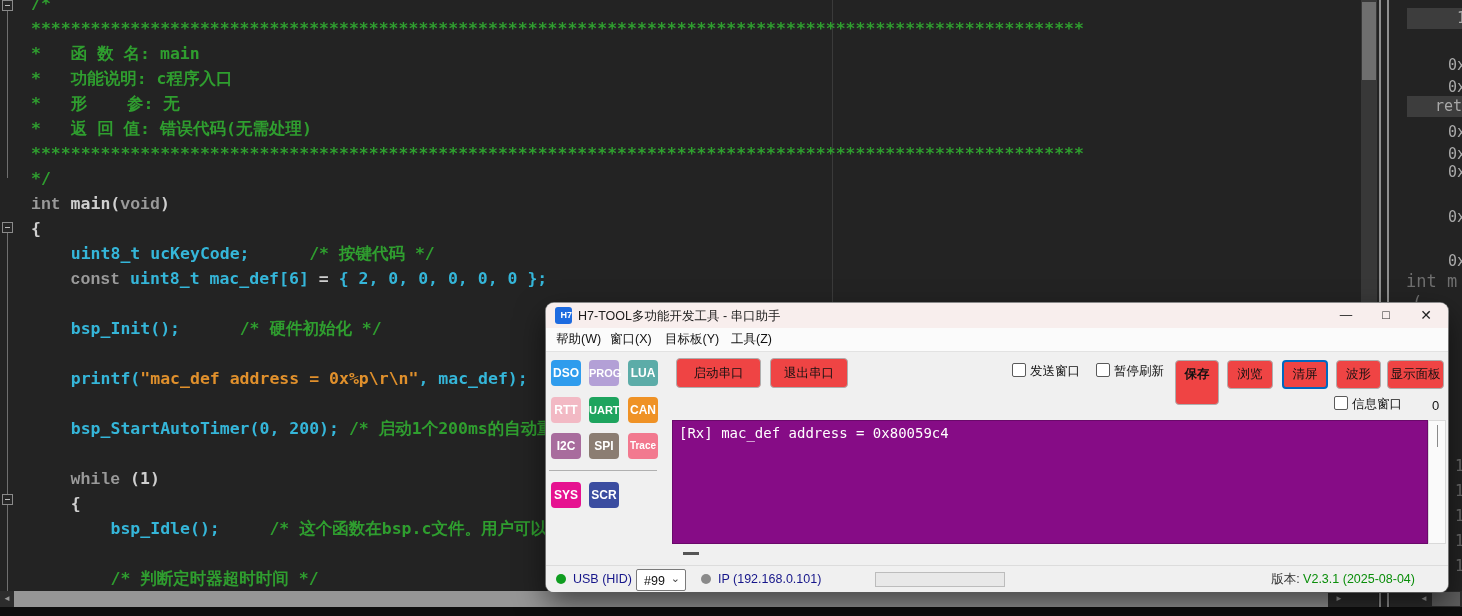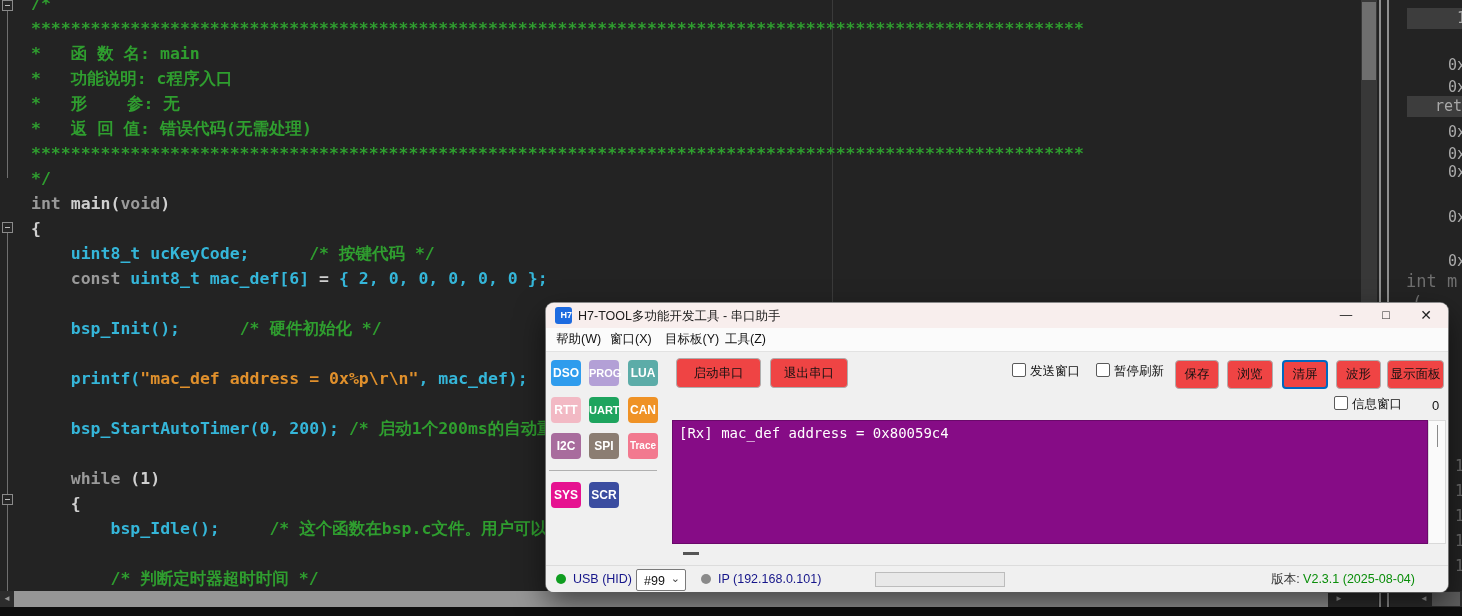--- a/index.html
+++ b/index.html
@@ -5,21 +5,21 @@
   html,body{margin:0;padding:0;background:#000;}
   #screen{position:relative;width:1462px;height:616px;overflow:hidden;
           background:#232323;font-family:"Liberation Sans",sans-serif;}
   
   #code-pane{position:absolute;left:0;top:0;width:1361px;height:591px;overflow:hidden;}
   #ruler-line{position:absolute;left:832px;top:0;width:1px;height:591px;background:#3a3a3a;}
   #code-lines{position:absolute;left:31px;top:-9px;
     font-family:"DejaVu Sans Mono","Liberation Mono",monospace;
     font-size:16.5px;font-weight:600;line-height:25px;white-space:pre;}
   .cl{height:25px;}
-  .sg-c{color:#2f9e2f;} .sg-y{color:#35b6d9;} .sg-k{color:#9a9a9a;}
+  .sg-c{color:#2f9e2f;} .sg-y{color:#35b6d9;} .sg-k{color:#9a9a9a;font-family:Liberation Mono, monospace;}
   .sg-w{color:#cfcfcf;} .sg-s{color:#e0902c;}
   
   .fold-box{position:absolute;left:2px;width:11px;height:11px;border:1px solid #8a8a8a;
     background:#262626;box-sizing:border-box;}
   .fold-box::after{content:"";position:absolute;left:2px;top:4px;width:5px;height:1px;background:#bbb;}
   .fold-line{position:absolute;left:7px;width:1px;background:#6f6f6f;}
   
   #v-scroll{position:absolute;left:1361px;top:0;width:16px;height:591px;background:#383838;}
   #v-thumb{position:absolute;left:1px;top:2px;width:14px;height:78px;background:#6f6f6f;}
   
@@ -151,21 +151,21 @@
       <div id="title-text">H7-TOOL多功能开发工具 - 串口助手</div>
       <div class="win-ctl" style="right:82px;">—</div>
       <div class="win-ctl" style="right:42px;">□</div>
       <div class="win-ctl" style="right:2px;font-size:14px;">✕</div>
     </div>
 
     <div id="menubar">
         <div class="menu-item" style="left: 10px;">帮助(W)</div>
         <div class="menu-item" style="left: 64px;">窗口(X)</div>
         <div class="menu-item" style="left: 119px;">目标板(Y)</div>
-        <div class="menu-item" style="left: 179px;">工具(Z)</div>
+        <div class="menu-item" style="left: 185px;">工具(Z)</div>
       </div>
 
     <div id="sidebar-buttons">
         <div class="app-btn" style="left: 5px; top: 57px; background: rgb(47, 156, 237); font-size: 12px;">DSO</div>
         <div class="app-btn" style="left: 43px; top: 57px; background: rgb(179, 160, 214); font-size: 11px;">PROG</div>
         <div class="app-btn" style="left: 82px; top: 57px; background: rgb(92, 172, 168); font-size: 12px;">LUA</div>
         <div class="app-btn" style="left: 5px; top: 94px; background: rgb(242, 185, 196); font-size: 12px;">RTT</div>
         <div class="app-btn" style="left: 43px; top: 94px; background: rgb(30, 164, 94); font-size: 11px;">UART</div>
         <div class="app-btn" style="left: 82px; top: 94px; background: rgb(239, 146, 38); font-size: 12px;">CAN</div>
         <div class="app-btn" style="left: 5px; top: 130px; background: rgb(168, 108, 157); font-size: 12px;">I2C</div>
@@ -179,21 +179,21 @@
     <div class="tool-btn" style="left:130px;top:55px;width:85px;height:30px;line-height:28px;">启动串口</div>
     <div class="tool-btn" style="left:224px;top:55px;width:78px;height:30px;line-height:28px;">退出串口</div>
 
     <div class="chk" style="left:466px;top:60px;">
       <span class="box"></span><span>发送窗口</span>
     </div>
     <div class="chk" style="left:550px;top:60px;">
       <span class="box"></span><span>暂停刷新</span>
     </div>
 
-    <div class="tool-btn" style="left:629px;top:57px;width:44px;height:29px;line-height:27px;">保存</div>
+    <div class="tool-btn" style="left:629px;top:57px;width:44px;height:45px;line-height:27px;font-weight:bold;">保存</div>
     <div class="tool-btn" style="left:681px;top:57px;width:46px;height:29px;line-height:27px;">浏览</div>
     <div class="tool-btn focused" style="left:736px;top:57px;width:46px;height:29px;line-height:25px;">清屏</div>
     <div class="tool-btn" style="left:790px;top:57px;width:45px;height:29px;line-height:27px;">波形</div>
     <div class="tool-btn" style="left:841px;top:57px;width:57px;height:29px;line-height:27px;">显示面板</div>
 
     <div class="chk" style="left:788px;top:93px;">
       <span class="box"></span><span>信息窗口</span>
     </div>
     <div style="position:absolute;left:886px;top:95px;font-size:13px;color:#111;">0</div>
 

